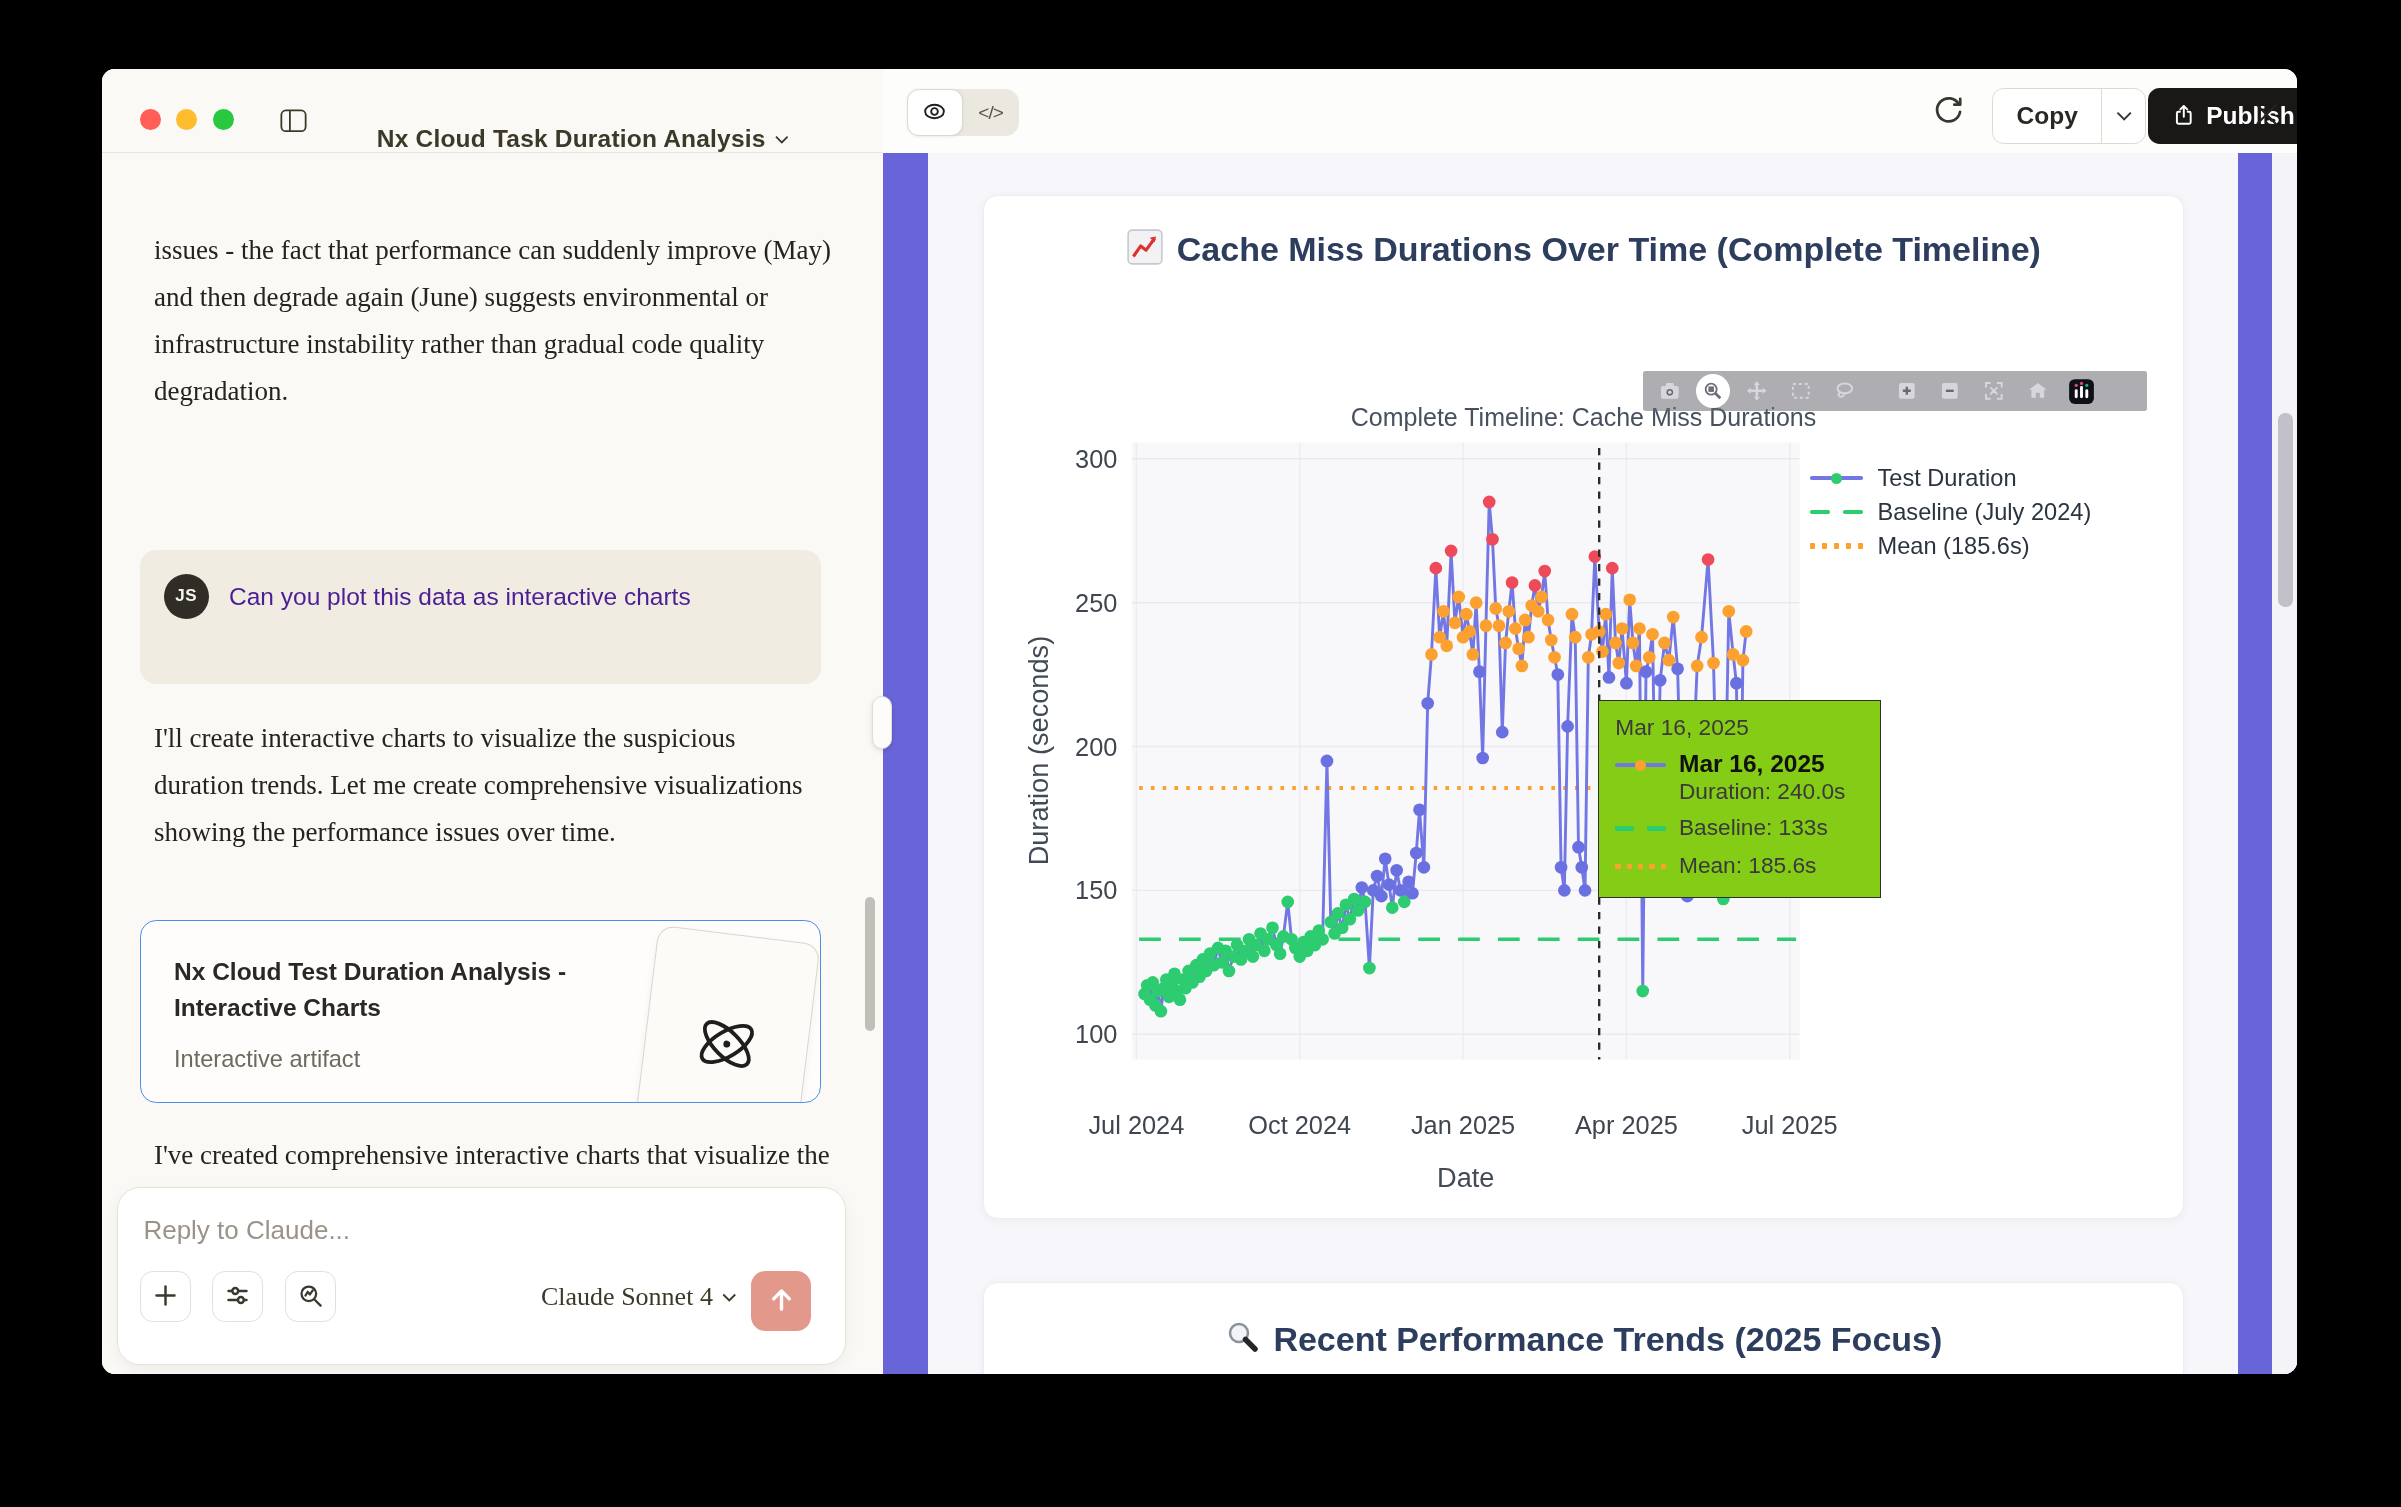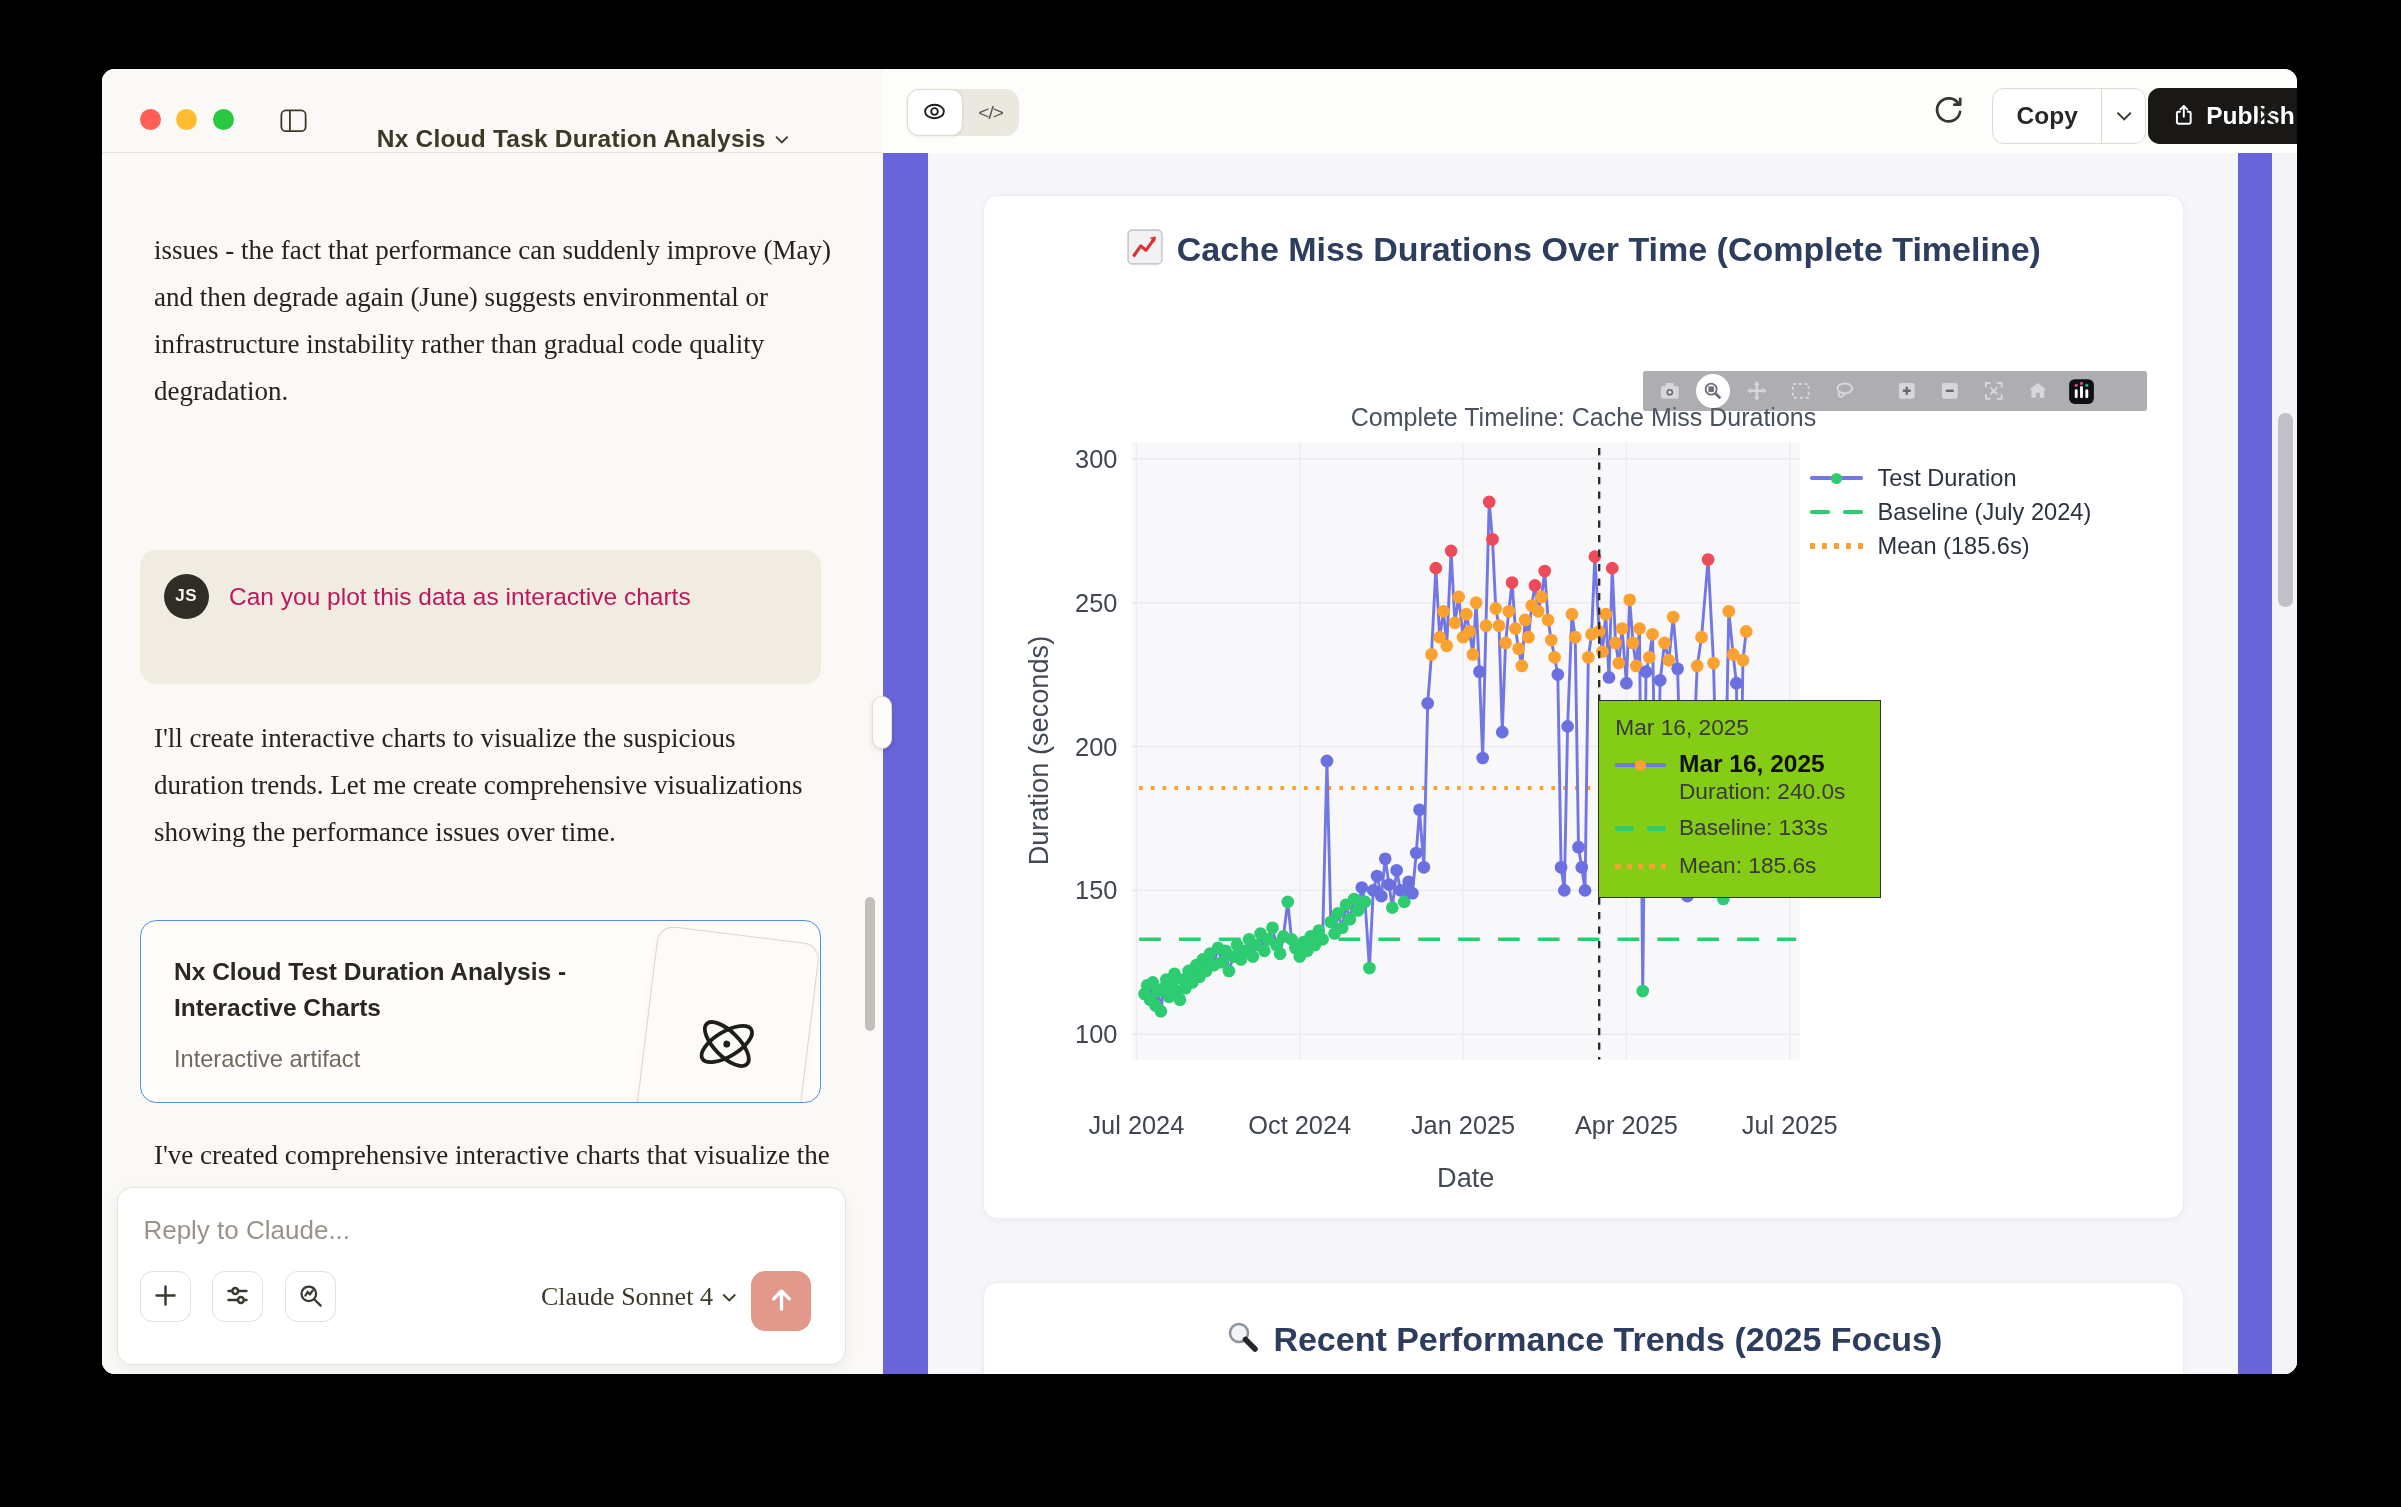--- a/index.html
+++ b/index.html
@@ -19,31 +19,31 @@
   .chat-title { font-size:24.5px; font-weight:600; color:#3d3929; letter-spacing:0.2px; }
 
   .chat-scroll { position:absolute; left:0; top:84px; width:781px; height:1221px; overflow:hidden; }
   .para { position:absolute; left:52px; width:678px; font-family:"Liberation Serif",serif; font-size:27px; line-height:47px; color:#26231c; }
   .p1 { top:74px; }
   .p2 { top:562px; }
   .p3 { top:979px; }
 
   .user-bubble { position:absolute; left:38px; top:397px; width:681px; min-height:134px; background:#f0ece2; border-radius:16.3px; }
   .avatar { position:absolute; left:23.6px; top:23.6px; width:45px; height:45px; border-radius:50%; background:#302d26; color:#f6f5f0; font-size:17px; font-weight:700; display:flex; align-items:center; justify-content:center; letter-spacing:0.5px; }
-  .user-text { position:absolute; left:89px; top:24.5px; width:544px; font-size:24.5px; line-height:44px; color:#be185d; }
+  .user-text { position:absolute; left:89px; top:24.5px; width:544px; font-size:24.5px; line-height:44px; color:#4c1d95; }
 
   .artifact-chip { position:absolute; left:38px; top:767px; width:681px; height:183px; background:#fefdfb; border:1.8px solid #4a8fe8; border-radius:16.3px; overflow:hidden; cursor:pointer; }
   .chip-title { position:absolute; left:33px; top:33px; width:453px; font-size:24.5px; font-weight:600; line-height:36px; color:#2a2824; }
   .chip-sub { position:absolute; left:33px; top:125px; font-size:23.6px; color:#6f695e; }
   .chip-preview { position:absolute; left:504px; top:12.7px; width:163px; height:217px; background:#fcfbf8; border:1.4px solid #d9d6cc; border-radius:16.3px; transform:rotate(7deg); box-shadow:0 3.6px 9px rgba(0,0,0,.05); }
   .chip-preview svg { position:absolute; left:43px; top:71px; }
 
   .fade-over { position:absolute; left:0; top:1015px; width:781px; height:109px; background:linear-gradient(to bottom, rgba(250,249,245,0), rgba(250,249,245,.9)); pointer-events:none; }
 
-  .composer { position:absolute; left:15.4px; top:1118px; width:729px; height:178px; background:#ffffff; border:0.9px solid #e5e2d8; border-radius:15px; box-shadow:0 5.4px 16.3px rgba(0,0,0,.05); z-index:6; }
+  .composer { position:absolute; left:15.4px; top:1118px; width:729px; height:178px; background:#ffffff; border:0.9px solid #e5e2d8; border-radius:23px; box-shadow:0 5.4px 16.3px rgba(0,0,0,.05); z-index:6; }
   .composer-placeholder { position:absolute; left:25px; top:27px; font-size:26px; color:#9a938a; }
   .comp-btn { position:absolute; top:83px; width:51px; height:51px; border-radius:12.7px; border:0.9px solid #e3e0d6; background:#fff; display:flex; align-items:center; justify-content:center; cursor:pointer; }
   .cb1 { left:22px; } .cb2 { left:94px; } .cb3 { left:167px; }
   .model-select { position:absolute; right:109px; top:94px; display:flex; align-items:center; gap:9px; cursor:pointer; }
   .model-label { font-family:Liberation Serif, serif; font-size:26px; color:#3d3929; }
   .send-btn { position:absolute; right:34px; top:83px; width:60px; height:60px; border-radius:14.5px; background:#e2988b; display:flex; align-items:center; justify-content:center; cursor:pointer; }
 
   .chat-scrollbar { position:absolute; left:763px; top:828px; width:10px; height:134px; border-radius:5.4px; background:#b7b5ae; opacity:.85; }
   .divider-handle { position:absolute; left:770px; top:627px; width:20px; height:53px; border-radius:11px; background:#fdfcfa; border:0.9px solid #e0ddd3; box-shadow:0 1.8px 5.4px rgba(0,0,0,.12); z-index:8; }
 

